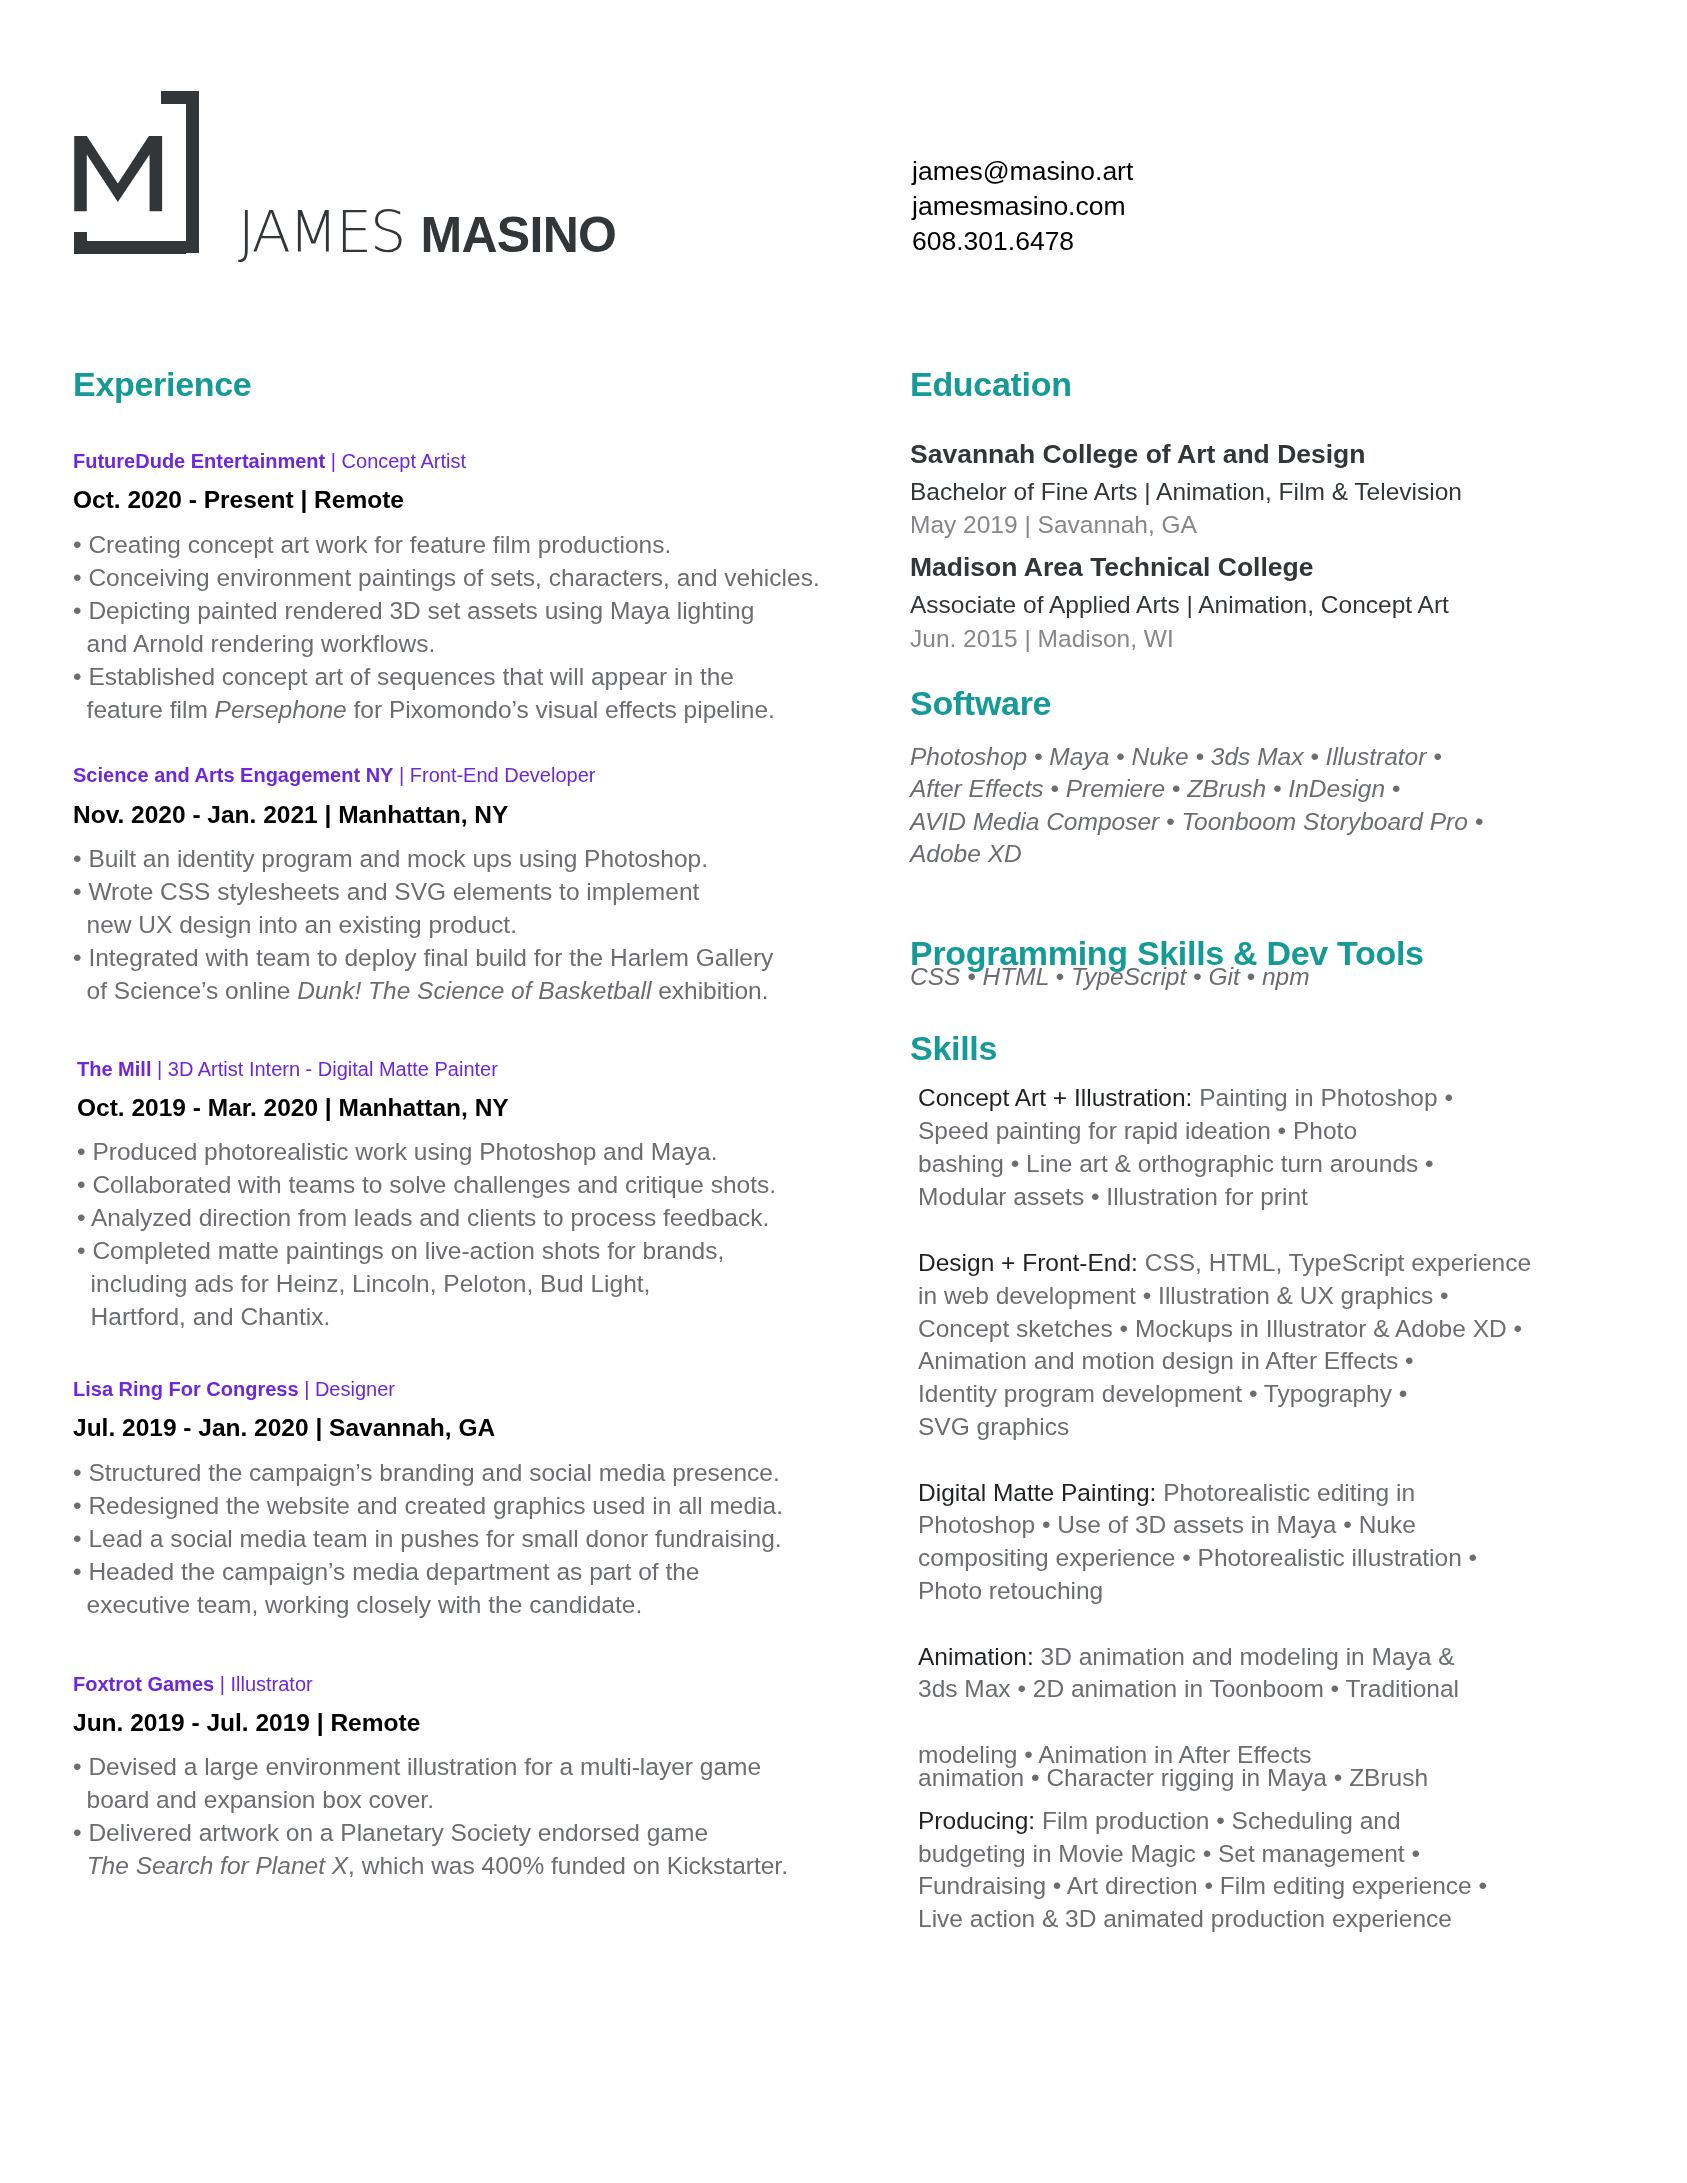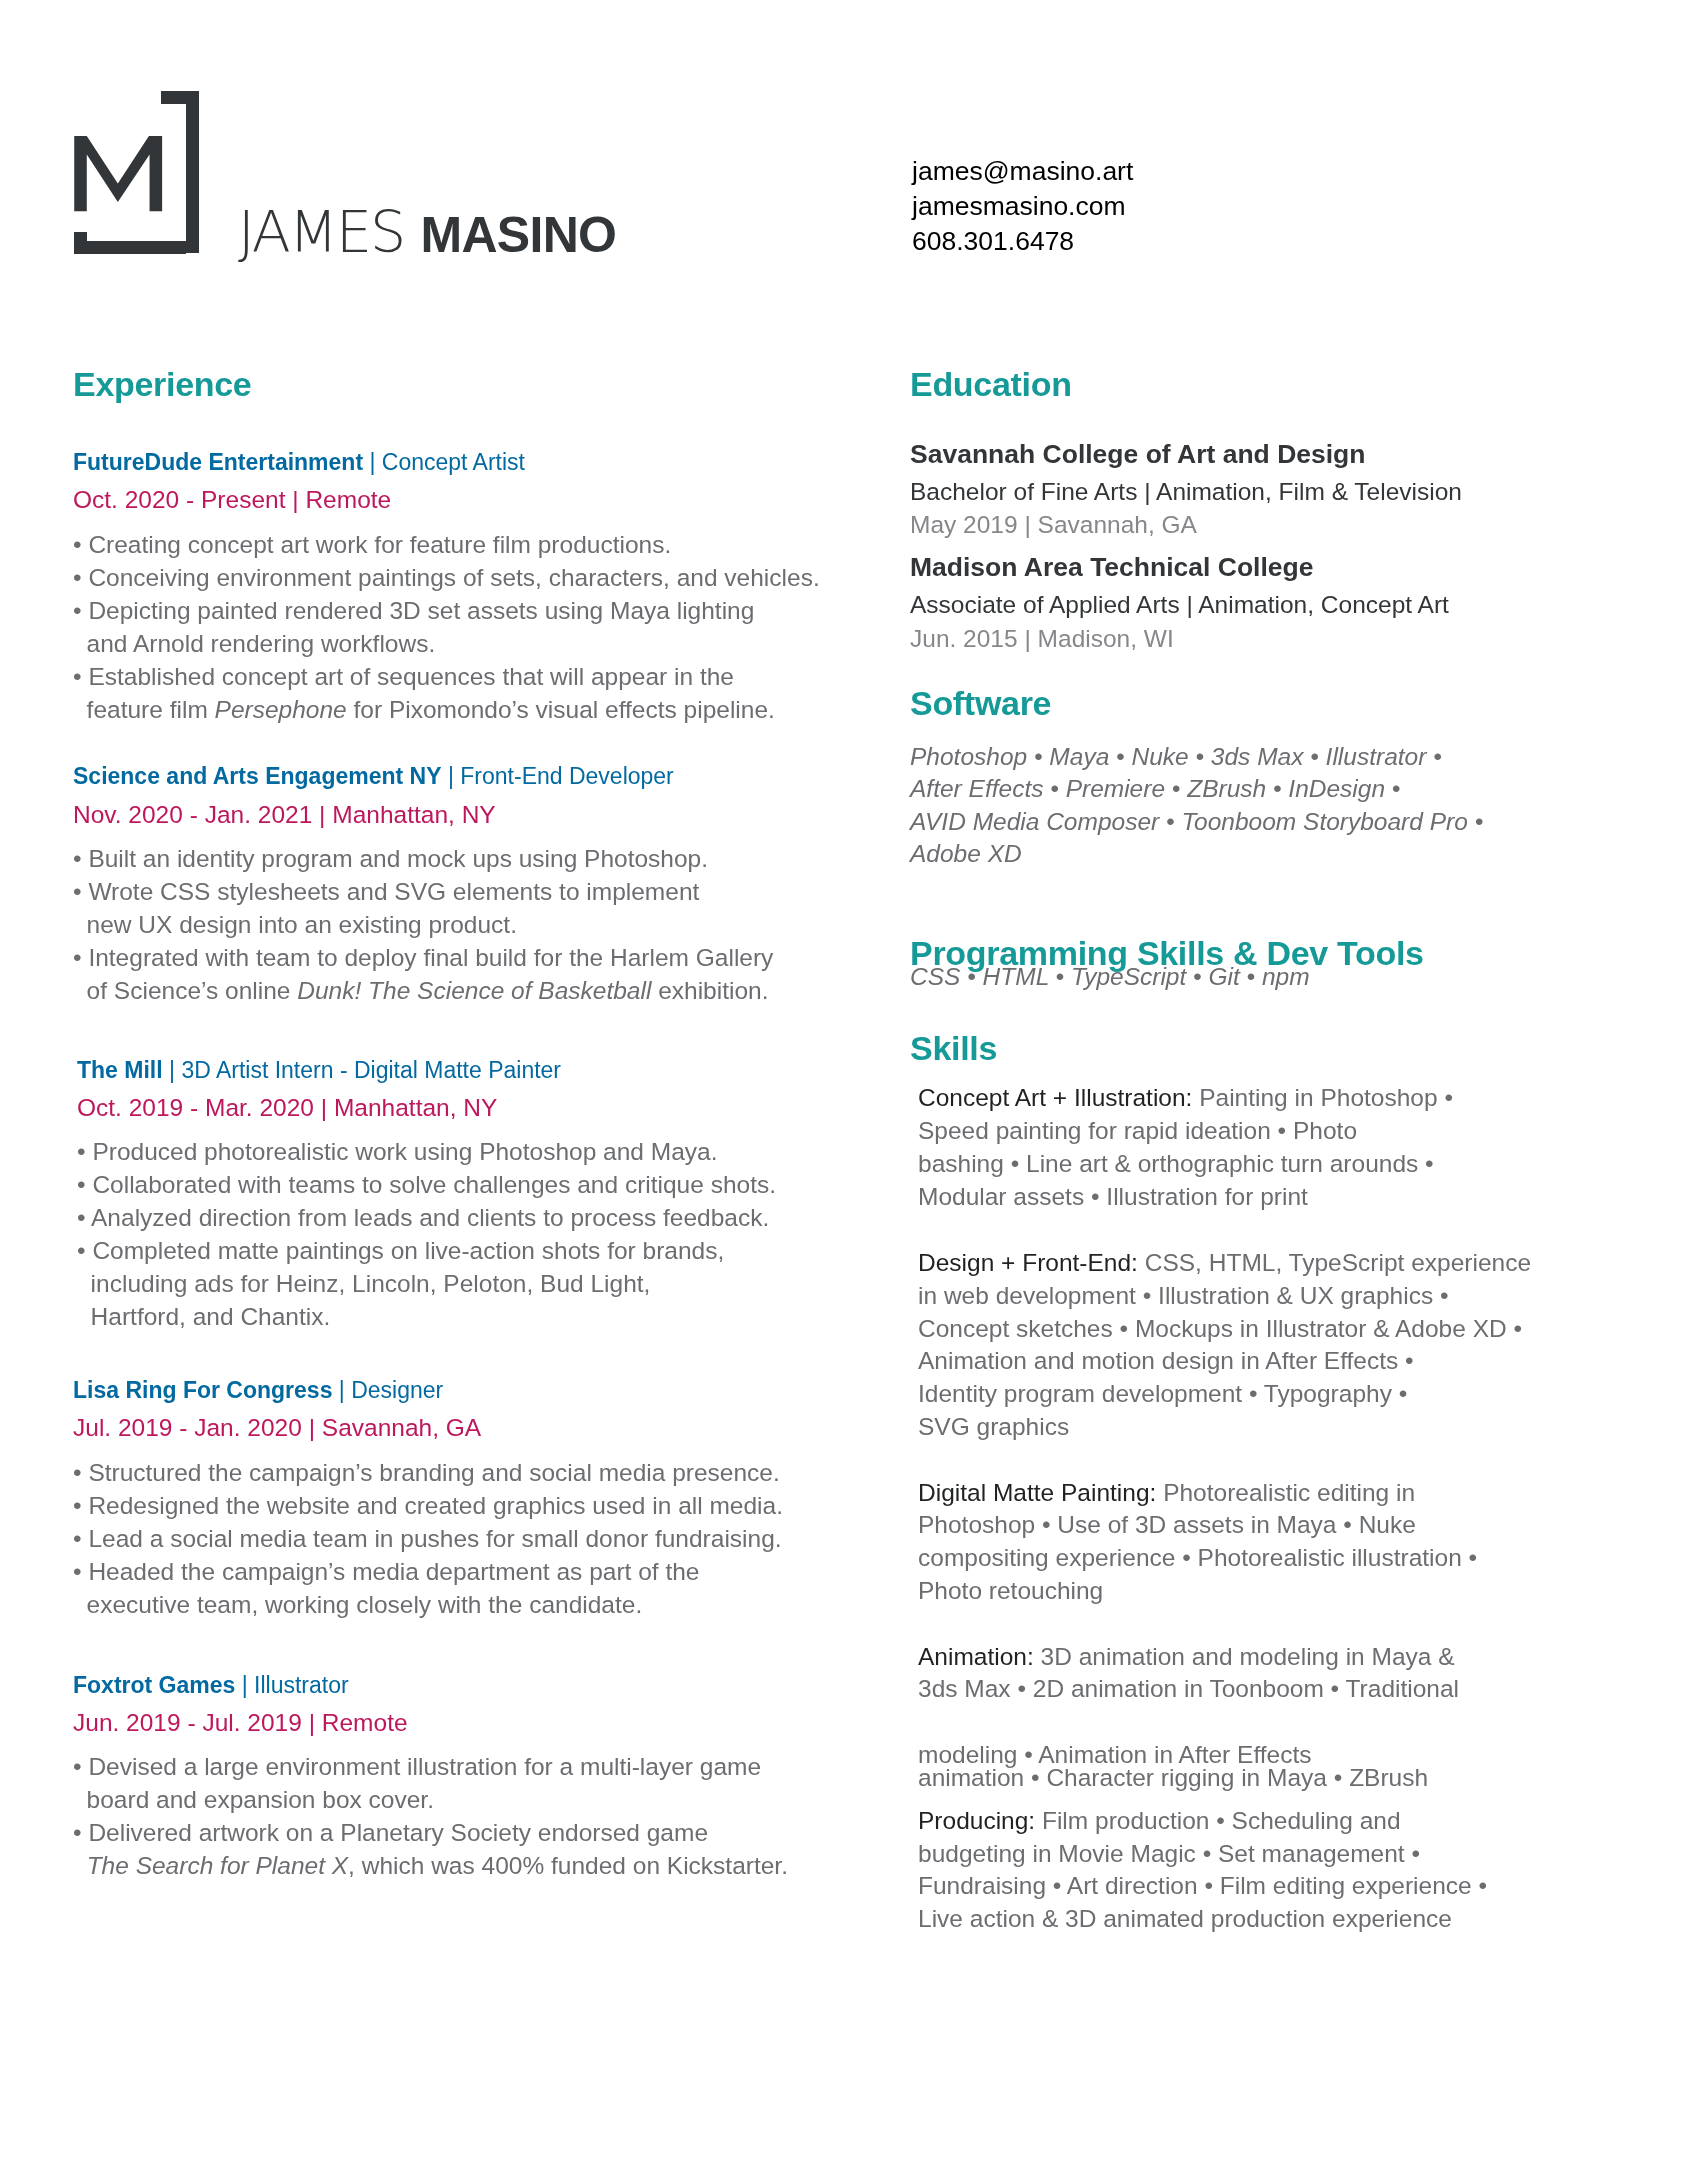--- a/index.html
+++ b/index.html
@@ -5,24 +5,24 @@
   html, body { margin:0; padding:0; background:#ffffff; }
   body { width:1687px; height:2183px; position:relative; overflow:hidden;
          font-family:"Liberation Sans", sans-serif; color:#333638; }
   .abs { position:absolute; white-space:nowrap; }
   .logo-part { position:absolute; background:#323638; }
   .name { font-size:61px; letter-spacing:-0.7px; line-height:1; color:#323638; }
   .name .first { font-weight:300; font-family:"DejaVu Sans", sans-serif; font-size:57px; letter-spacing:-2px; -webkit-text-stroke:0; }
   .name .last { font-weight:900; font-family:"Liberation Sans", sans-serif; font-size:50px; }
   .contact { font-size:26.5px; color:#000000; line-height:35px; }
   .h-section { font-size:34px; font-weight:700; color:#159a98; line-height:1; letter-spacing:-0.3px; }
-  .job-title { font-size:23px; line-height:1; color:#0369a1; }
+  .job-title { font-size:20px; line-height:1; color:#6d28d9; }
   .job-title .co { font-weight:900; }
   .job-title .sep { font-weight:400; }
-  .job-meta { font-size:24.5px; color:#be185d; line-height:1; font-weight:400; }
+  .job-meta { font-size:24.5px; color:#000000; line-height:1; font-weight:700; }
   .bullet-line { font-size:24.5px; color:#6b6d70; line-height:1; }
   .bullet-line i { font-style:italic; }
   .edu-school { font-size:26.5px; font-weight:700; color:#333638; line-height:1; }
   .edu-degree { font-size:24.5px; color:#333638; line-height:1; }
   .edu-date { font-size:24.5px; color:#85878a; line-height:1; font-weight:300; }
   .list-line { font-size:24.5px; color:#6b6d70; font-style:italic; line-height:1; }
   .skill-line { font-size:24.5px; color:#6b6d70; line-height:1;margin-left:8px; }
   .skill-label { color:#1f2123; }
 </style>
 </head>

